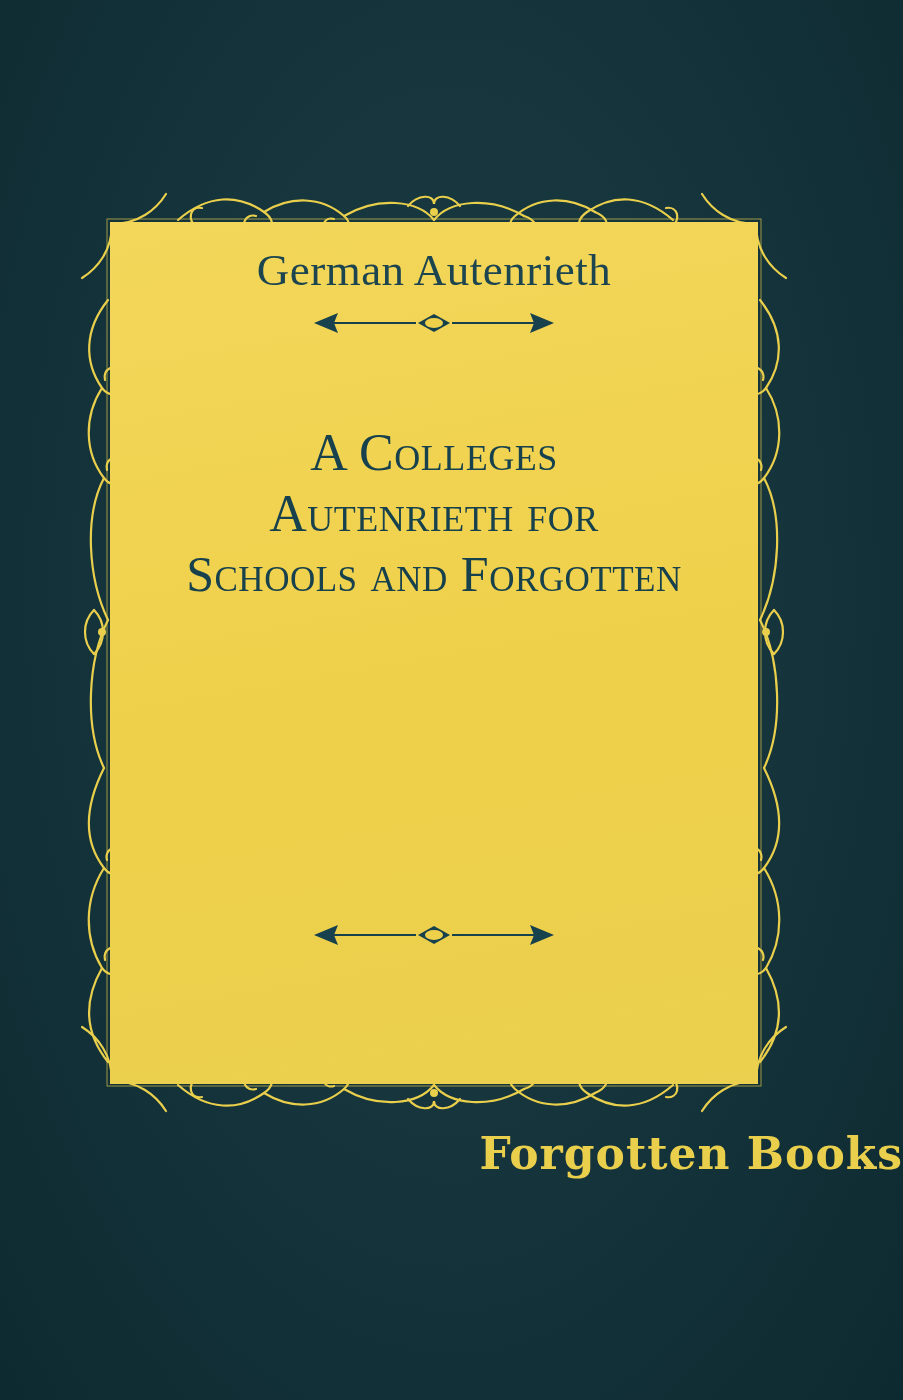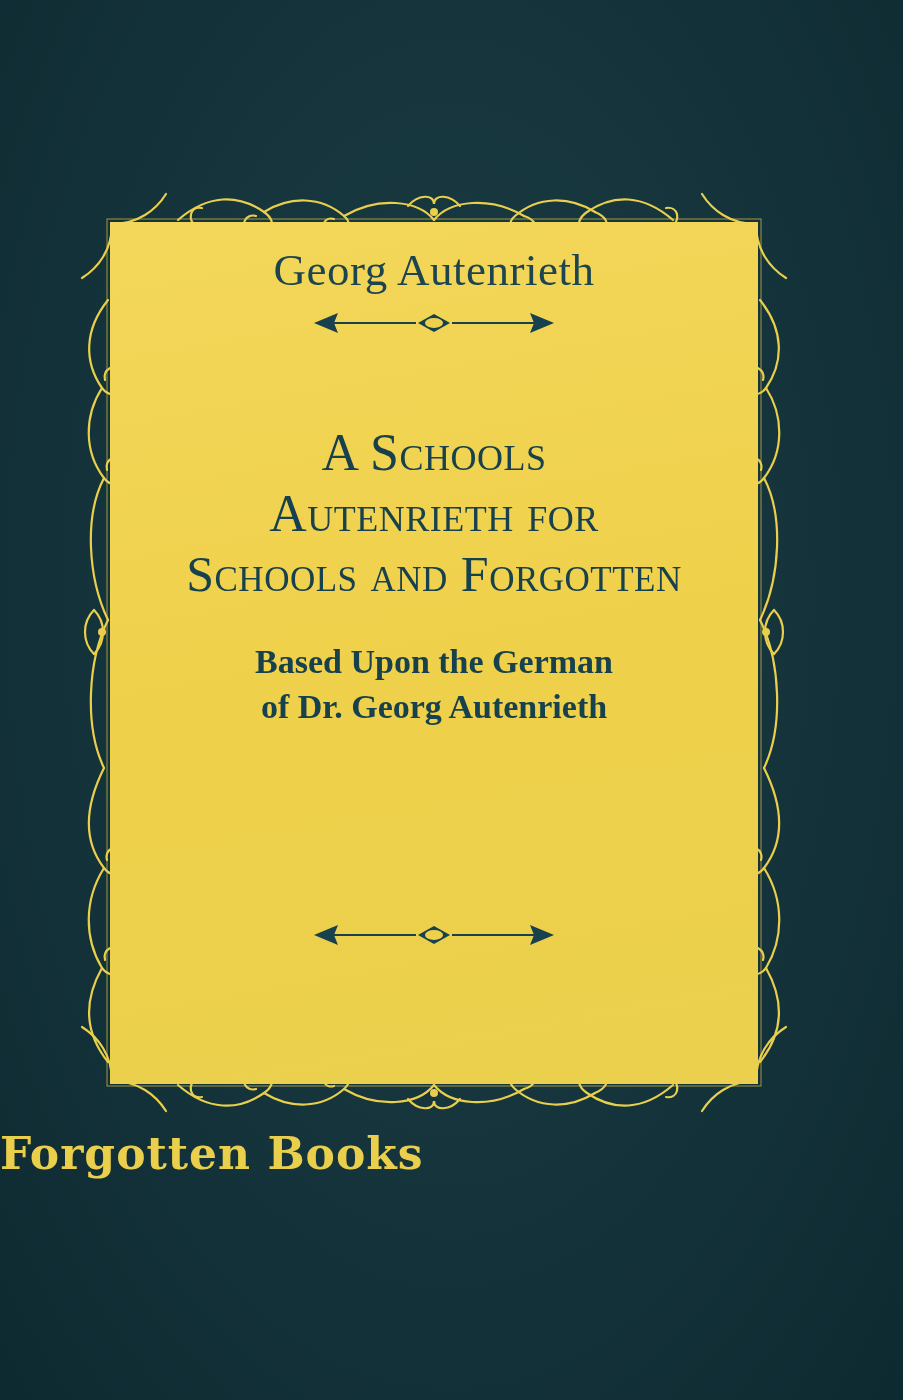--- a/index.html
+++ b/index.html
@@ -100,21 +100,21 @@
     font-weight: bold;
     font-family: "Liberation Serif", serif;
   }
 
   
   .publisher {
     position: absolute;
     left: 0;
     top: 1128px;
     width: 903px;
-    text-align: left;
+    text-align: right;
     font-size: 44px;
     color: #e9cf4c;
     font-family: "DejaVu Serif", serif;
     font-weight: bold;
     letter-spacing: 1px;
   }
 </style>
 </head>
 <body>
 
@@ -186,45 +186,41 @@
         <path d="M34 891 C60 891, 78 905, 88 921"></path>
         <path d="M34 891 C34 865, 20 847, 4 837"></path>
         <path d="M678 891 C652 891, 634 905, 624 921"></path>
         <path d="M678 891 C678 865, 692 847, 708 837"></path>
       </g>
     </svg>
   </div>
 
   <div class="panel">
 
-    <div class="author">Georg Autenrieth</div>
+    <div class="author">German Autenrieth</div>
 
     <div class="divider top">
       <svg width="260" height="26" viewBox="0 0 260 26">
         <g fill="#17414c">
           <path d="M10 13 L34 3 L30 13 L34 23 Z"></path>
           <path d="M30 12 H112 V14 H30 Z"></path>
           <path d="M250 13 L226 3 L230 13 L226 23 Z"></path>
           <path d="M148 12 H230 V14 H148 Z"></path>
           <path d="M130 4 L146 13 L130 22 L114 13 Z"></path>
         </g>
         <ellipse cx="130" cy="13" rx="9" ry="5" fill="#efd04a"></ellipse>
       </svg>
     </div>
 
     <div class="title-block">
-      <div class="title-line l1">A Schools</div>
+      <div class="title-line l1">A Colleges</div>
       <div class="title-line l2">Autenrieth for</div>
       <div class="title-line l3">Schools and Forgotten</div>
     </div>
 
-    <div class="subtitle-block">
-      <div class="subtitle-line">Based Upon the German</div>
-      <div class="subtitle-line">of Dr. Georg Autenrieth</div>
-    </div>
 
     <div class="divider bottom">
       <svg width="260" height="26" viewBox="0 0 260 26">
         <g fill="#17414c">
           <path d="M10 13 L34 3 L30 13 L34 23 Z"></path>
           <path d="M30 12 H112 V14 H30 Z"></path>
           <path d="M250 13 L226 3 L230 13 L226 23 Z"></path>
           <path d="M148 12 H230 V14 H148 Z"></path>
           <path d="M130 4 L146 13 L130 22 L114 13 Z"></path>
         </g>

